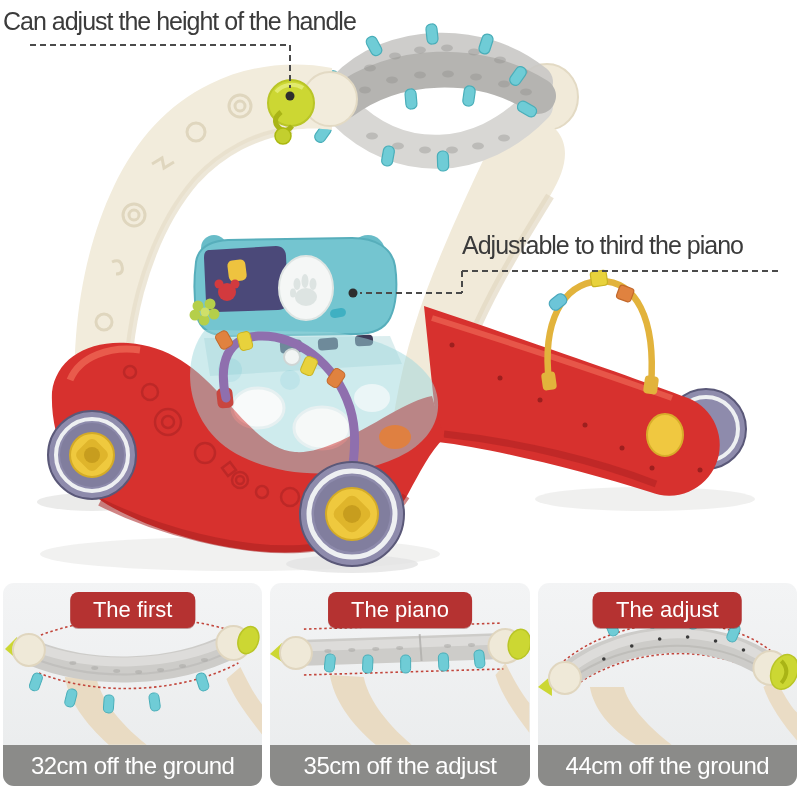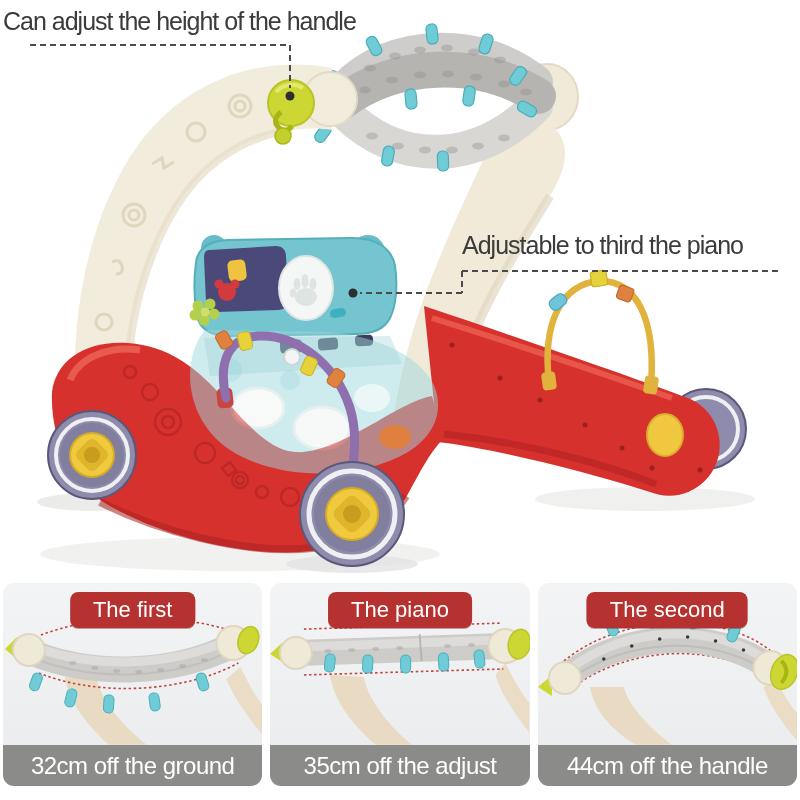--- a/index.html
+++ b/index.html
@@ -349,18 +349,18 @@
           <rect x="-5" y="-9" width="10" height="18" rx="4.5" transform="translate(114 36) rotate(-8)"></rect>
           <rect x="-5" y="-9" width="10" height="18" rx="4.5" transform="translate(156 37) rotate(8)"></rect>
           <rect x="-5" y="-9" width="10" height="18" rx="4.5" transform="translate(196 50) rotate(22)"></rect>
         </g>
         <path d="M14 92 L0 104 L14 113 Z" fill="#ccd733"></path>
         <circle cx="27" cy="95" r="16" fill="#efe9d8" stroke="#e0d6bf" stroke-width="2"></circle>
         <circle cx="233" cy="85" r="17" fill="#efe9d8" stroke="#e0d6bf" stroke-width="2"></circle>
         <ellipse cx="0" cy="0" rx="13" ry="18" fill="#ccd733" stroke="#b9c527" stroke-width="1.5" transform="translate(247 89) rotate(22)"></ellipse>
         <path d="M244 78 q10 10 0 22" stroke="#a9b416" stroke-width="4" fill="none"></path>
       </svg>
-      <div class="badge">The second</div>
-      <div class="caption">44cm off the handle</div>
+      <div class="badge">The adjust</div>
+      <div class="caption">44cm off the ground</div>
     </div>
 
   </div>
 </div>
 
 </body></html>

